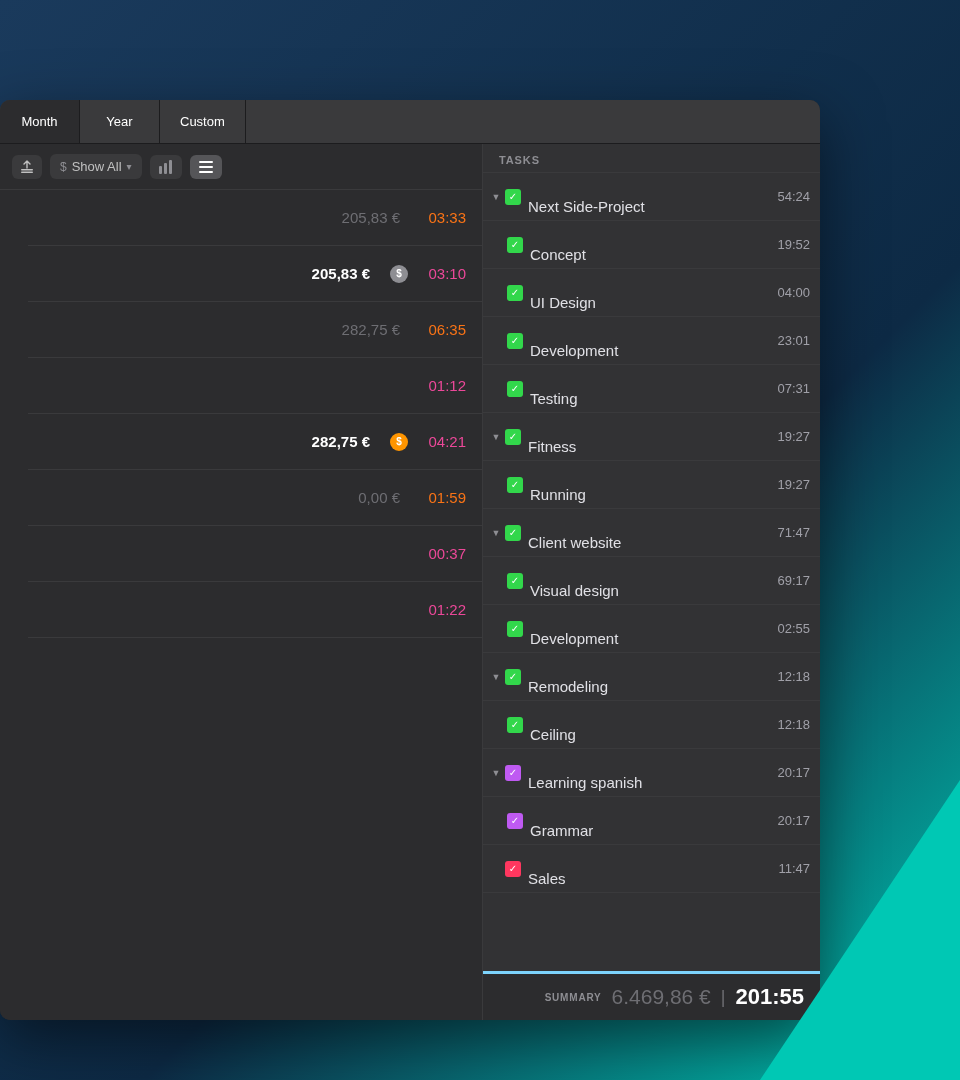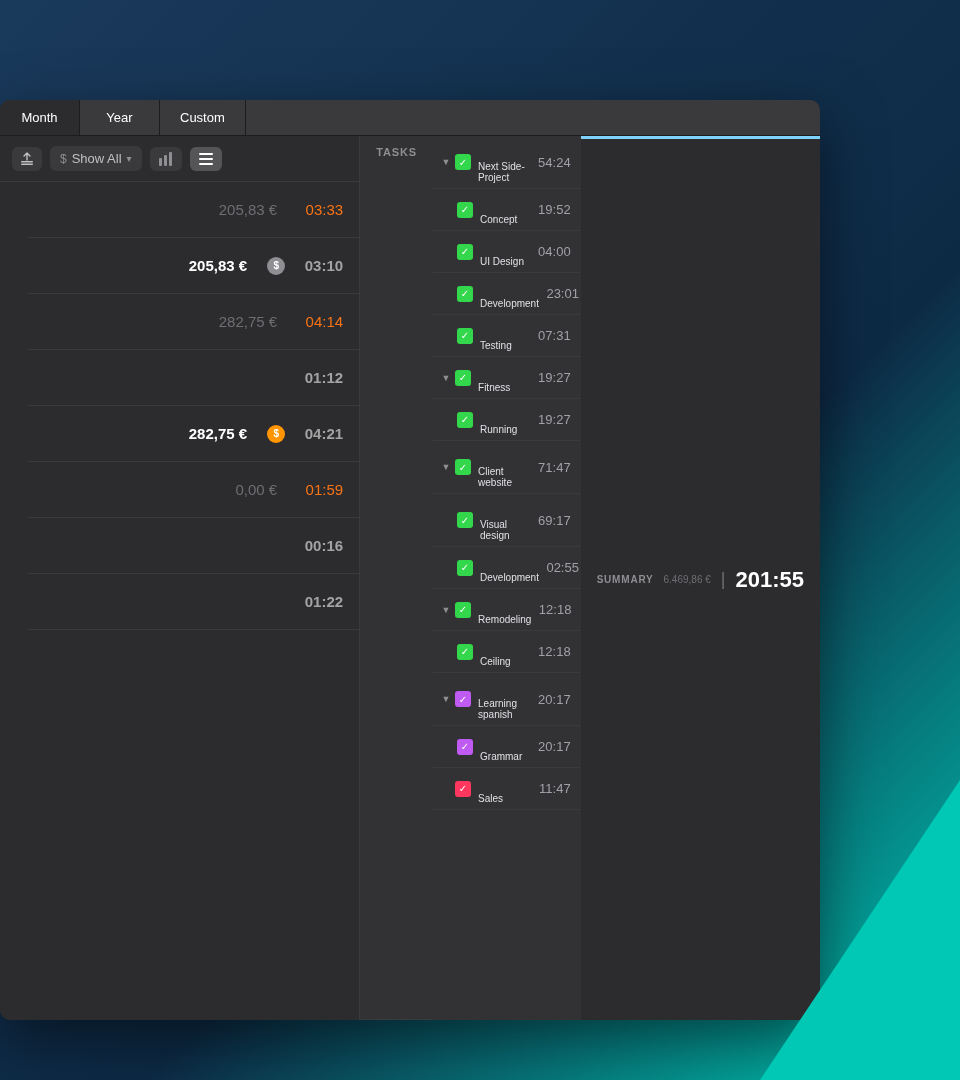--- a/index.html
+++ b/index.html
@@ -23,21 +23,21 @@
       box-shadow: 0 20px 60px rgba(0,0,0,0.5);
       display: flex;
       flex-direction: column;
     }
     
     .tab-bar {
       background: #3a3a3c;
       display: flex;
       flex-direction: row;
       align-items: stretch;
-      height: 36px;
+      height: 44px;
       border-bottom: 1px solid #1c1c1e;
     }
     .tab {
       padding: 0 20px;
       display: flex;
       align-items: center;
       justify-content: center;
       font-size: 13px;
       color: #ffffff;
       cursor: pointer;
@@ -147,22 +147,22 @@
       font-size: 15px;
       color: #6e6e73;
       margin-right: 16px;
     }
     .row-amount.bold {
       font-weight: 600;
       color: #ffffff;
     }
     .row-time {
       font-size: 15px;
-      color: #a3a3a3;
-      font-weight: 700;
+      color: #ec4899;
+      font-weight: 400;
       min-width: 50px;
       text-align: right;
     }
     .row-time.muted {
       color: #f97316;
       font-weight: 400;
     }
     .money-badge {
       display: inline-flex;
       align-items: center;
@@ -176,21 +176,21 @@
       margin-right: 8px;
     }
     .money-badge.gray { background: #8e8e93; color: #fff; }
     .money-badge.orange { background: #ff9500; color: #fff; }
 
     
     .right-panel {
       flex: 1;
       background: #323234;
       display: flex;
-      flex-direction: row;
+      flex-direction: column;
     }
     .tasks-header {
       padding: 10px 16px 6px;
       font-size: 11px;
       font-weight: 700;
       color: #8e8e93;
       letter-spacing: 0.08em;
       text-transform: uppercase;
       border-bottom: 1px solid #3a3a3c;
     }
@@ -233,21 +233,21 @@
       margin-right: 7px;
       flex-shrink: 0;
       font-size: 10px;
       color: #fff;
     }
     .task-checkbox.green { background: #32d74b; }
     .task-checkbox.purple { background: #bf5af2; }
     .task-checkbox.pink { background: #ff375f; }
     .task-name {
       flex: 1;
-      font-size: 10px;
+      font-size: 15px;
       color: #e0e0e5;
       margin-top: 20px;
     }
     .task-time {
       font-size: 13px;
       color: #a0a0a8;
       text-align: right;
       min-width: 40px;
     }
 
@@ -262,21 +262,21 @@
       background: #2c2c2e;
     }
     .summary-label {
       font-size: 10px;
       font-weight: 700;
       letter-spacing: 0.08em;
       text-transform: uppercase;
       color: #8e8e93;
     }
     .summary-amount {
-      font-size: 10px;
+      font-size: 21px;
       color: #6e6e73;
     }
     .summary-divider {
       color: #6e6e73;
       font-size: 18px;
     }
     .summary-time {
       font-size: 22px;
       font-weight: 700;
       color: #ffffff;
@@ -347,41 +347,41 @@
 
         <div class="row-item">
           <span class="row-amount bold">205,83 €</span>
           <span class="money-badge gray">$</span>
           <span class="row-time">03:10</span>
         </div>
 
 
         <div class="row-item">
           <span class="row-amount">282,75 €</span>
-          <span class="row-time muted">04:14</span>
+          <span class="row-time muted">06:35</span>
         </div>
 
 
         <div class="row-item">
           <span class="row-time">01:12</span>
         </div>
 
         <div class="row-item">
           <span class="row-amount bold">282,75 €</span>
           <span class="money-badge orange">$</span>
           <span class="row-time">04:21</span>
         </div>
 
         <div class="row-item">
           <span class="row-amount">0,00 €</span>
           <span class="row-time muted">01:59</span>
         </div>
 
         <div class="row-item">
-          <span class="row-time">00:16</span>
+          <span class="row-time">00:37</span>
         </div>
 
         <div class="row-item">
           <span class="row-time">01:22</span>
         </div>
       </div>
     </div>
 
     <div class="right-panel">
       <div class="tasks-header">TASKS</div>

